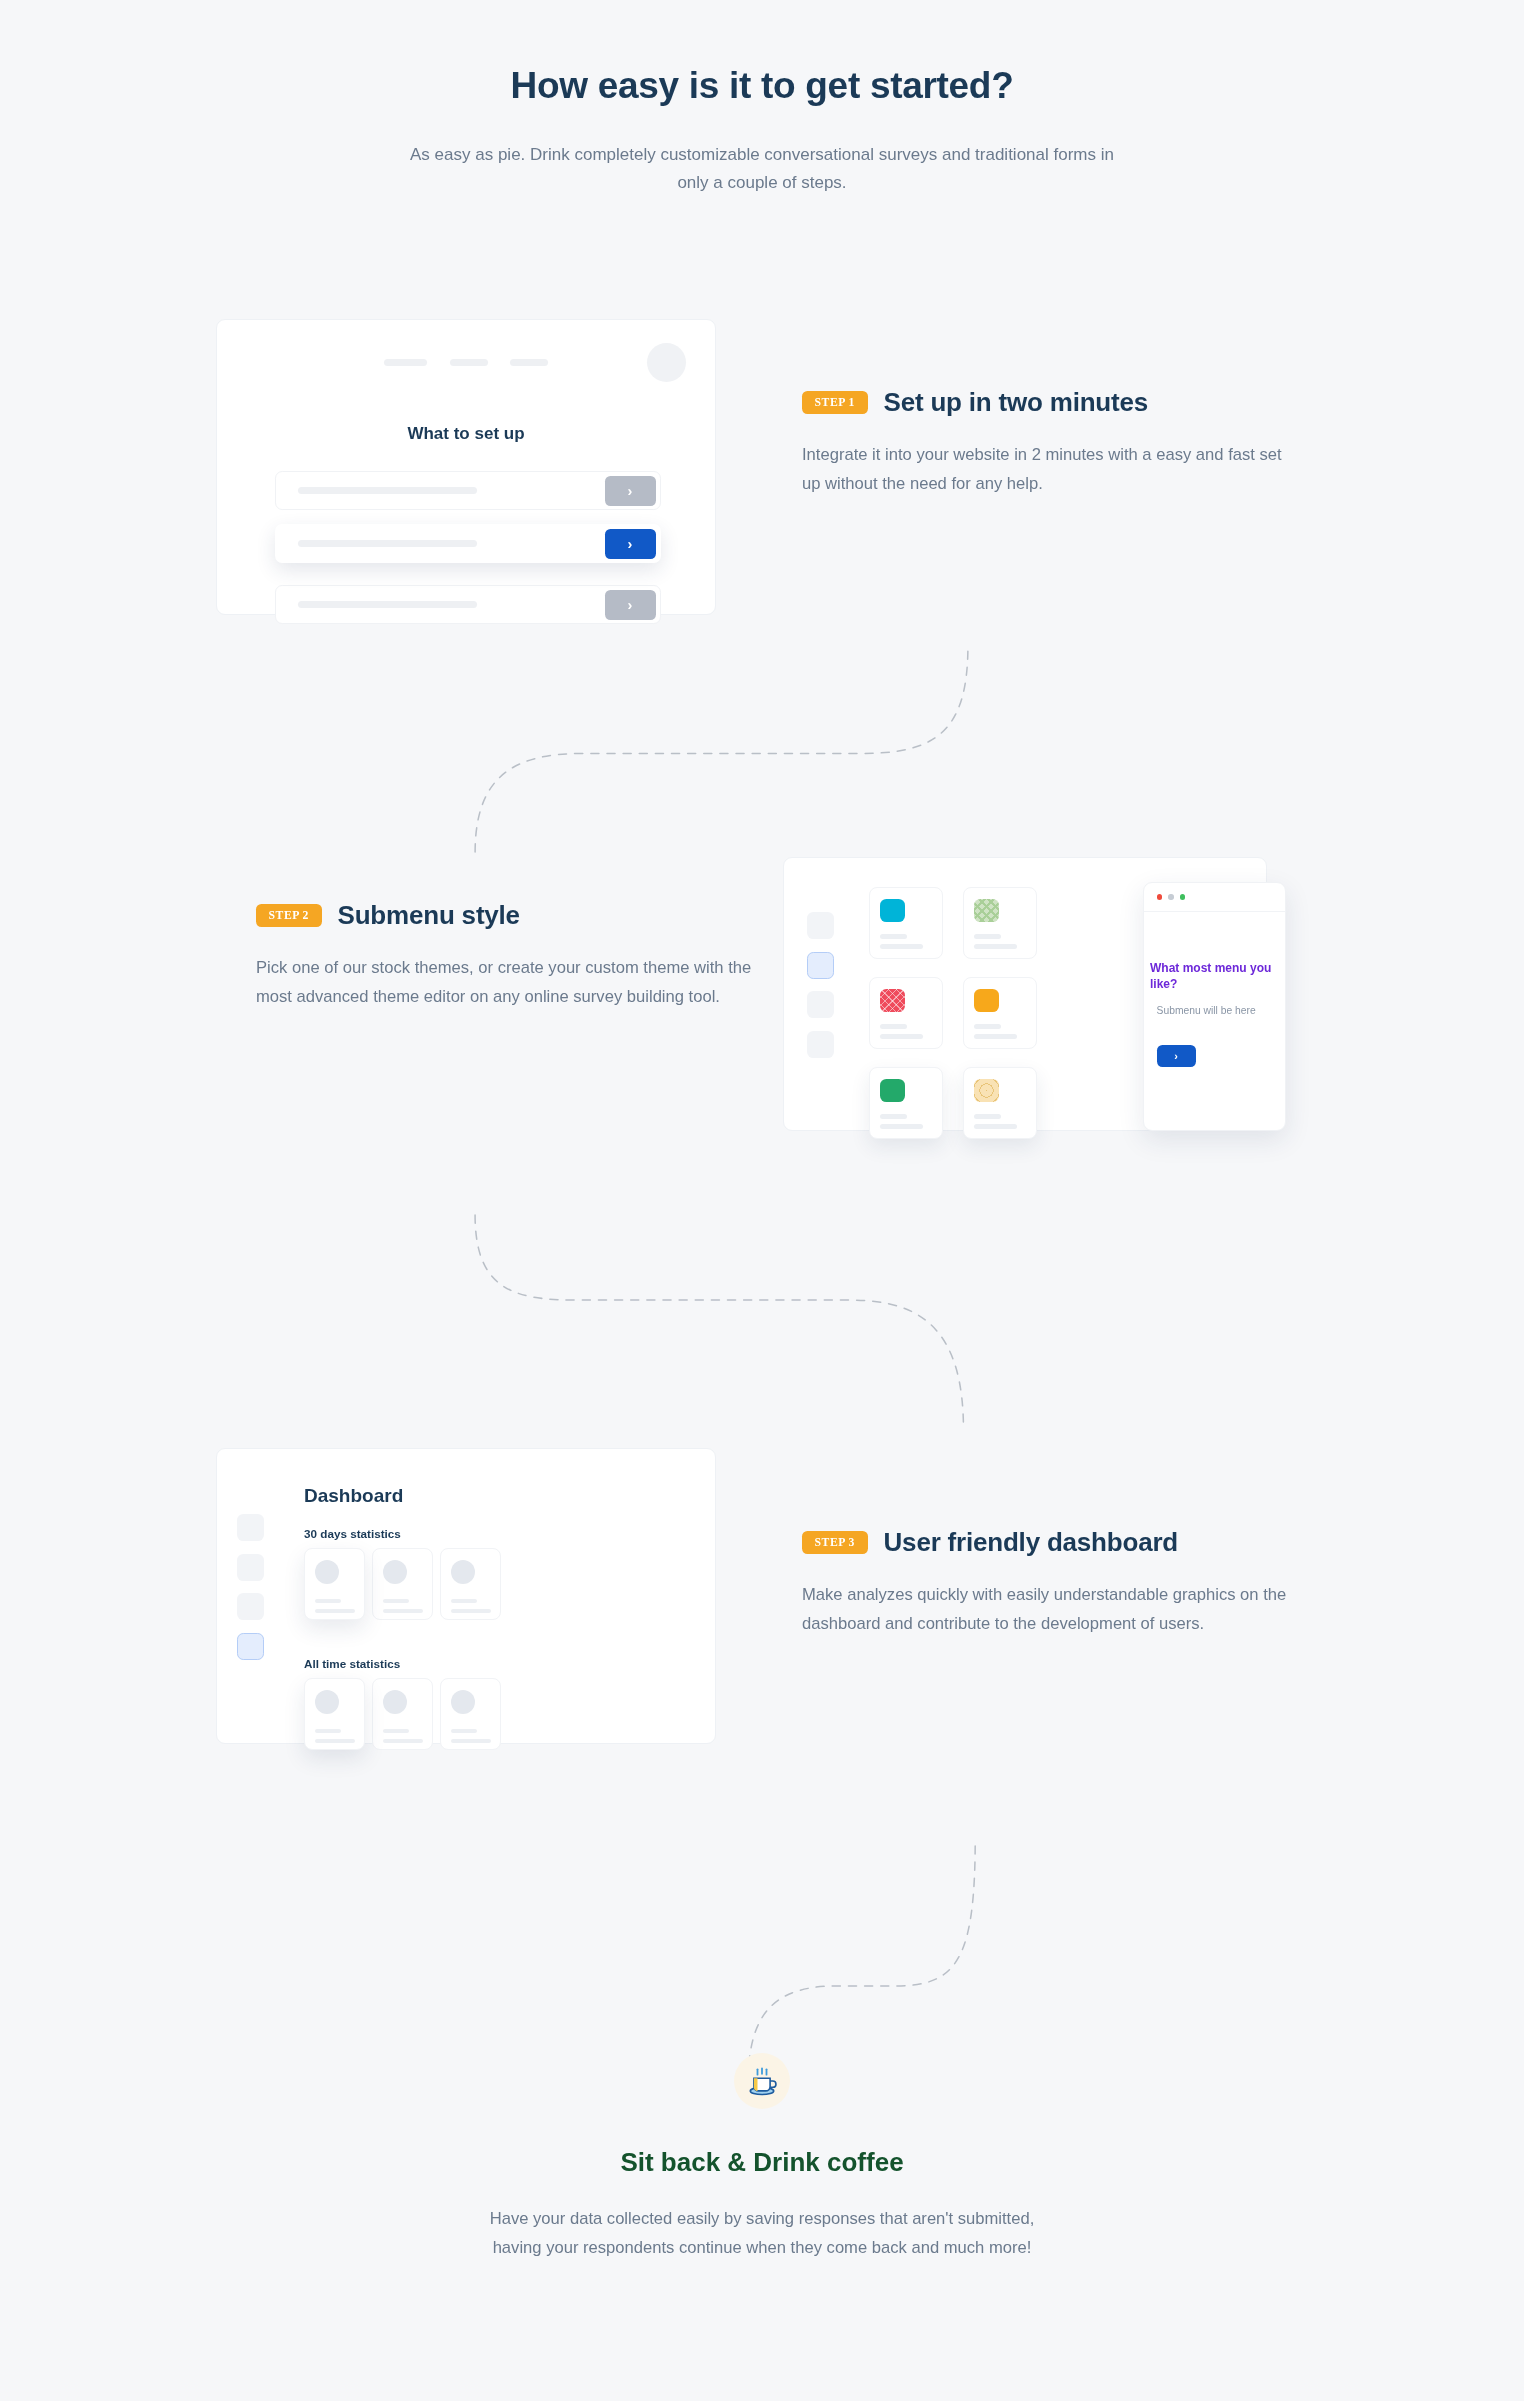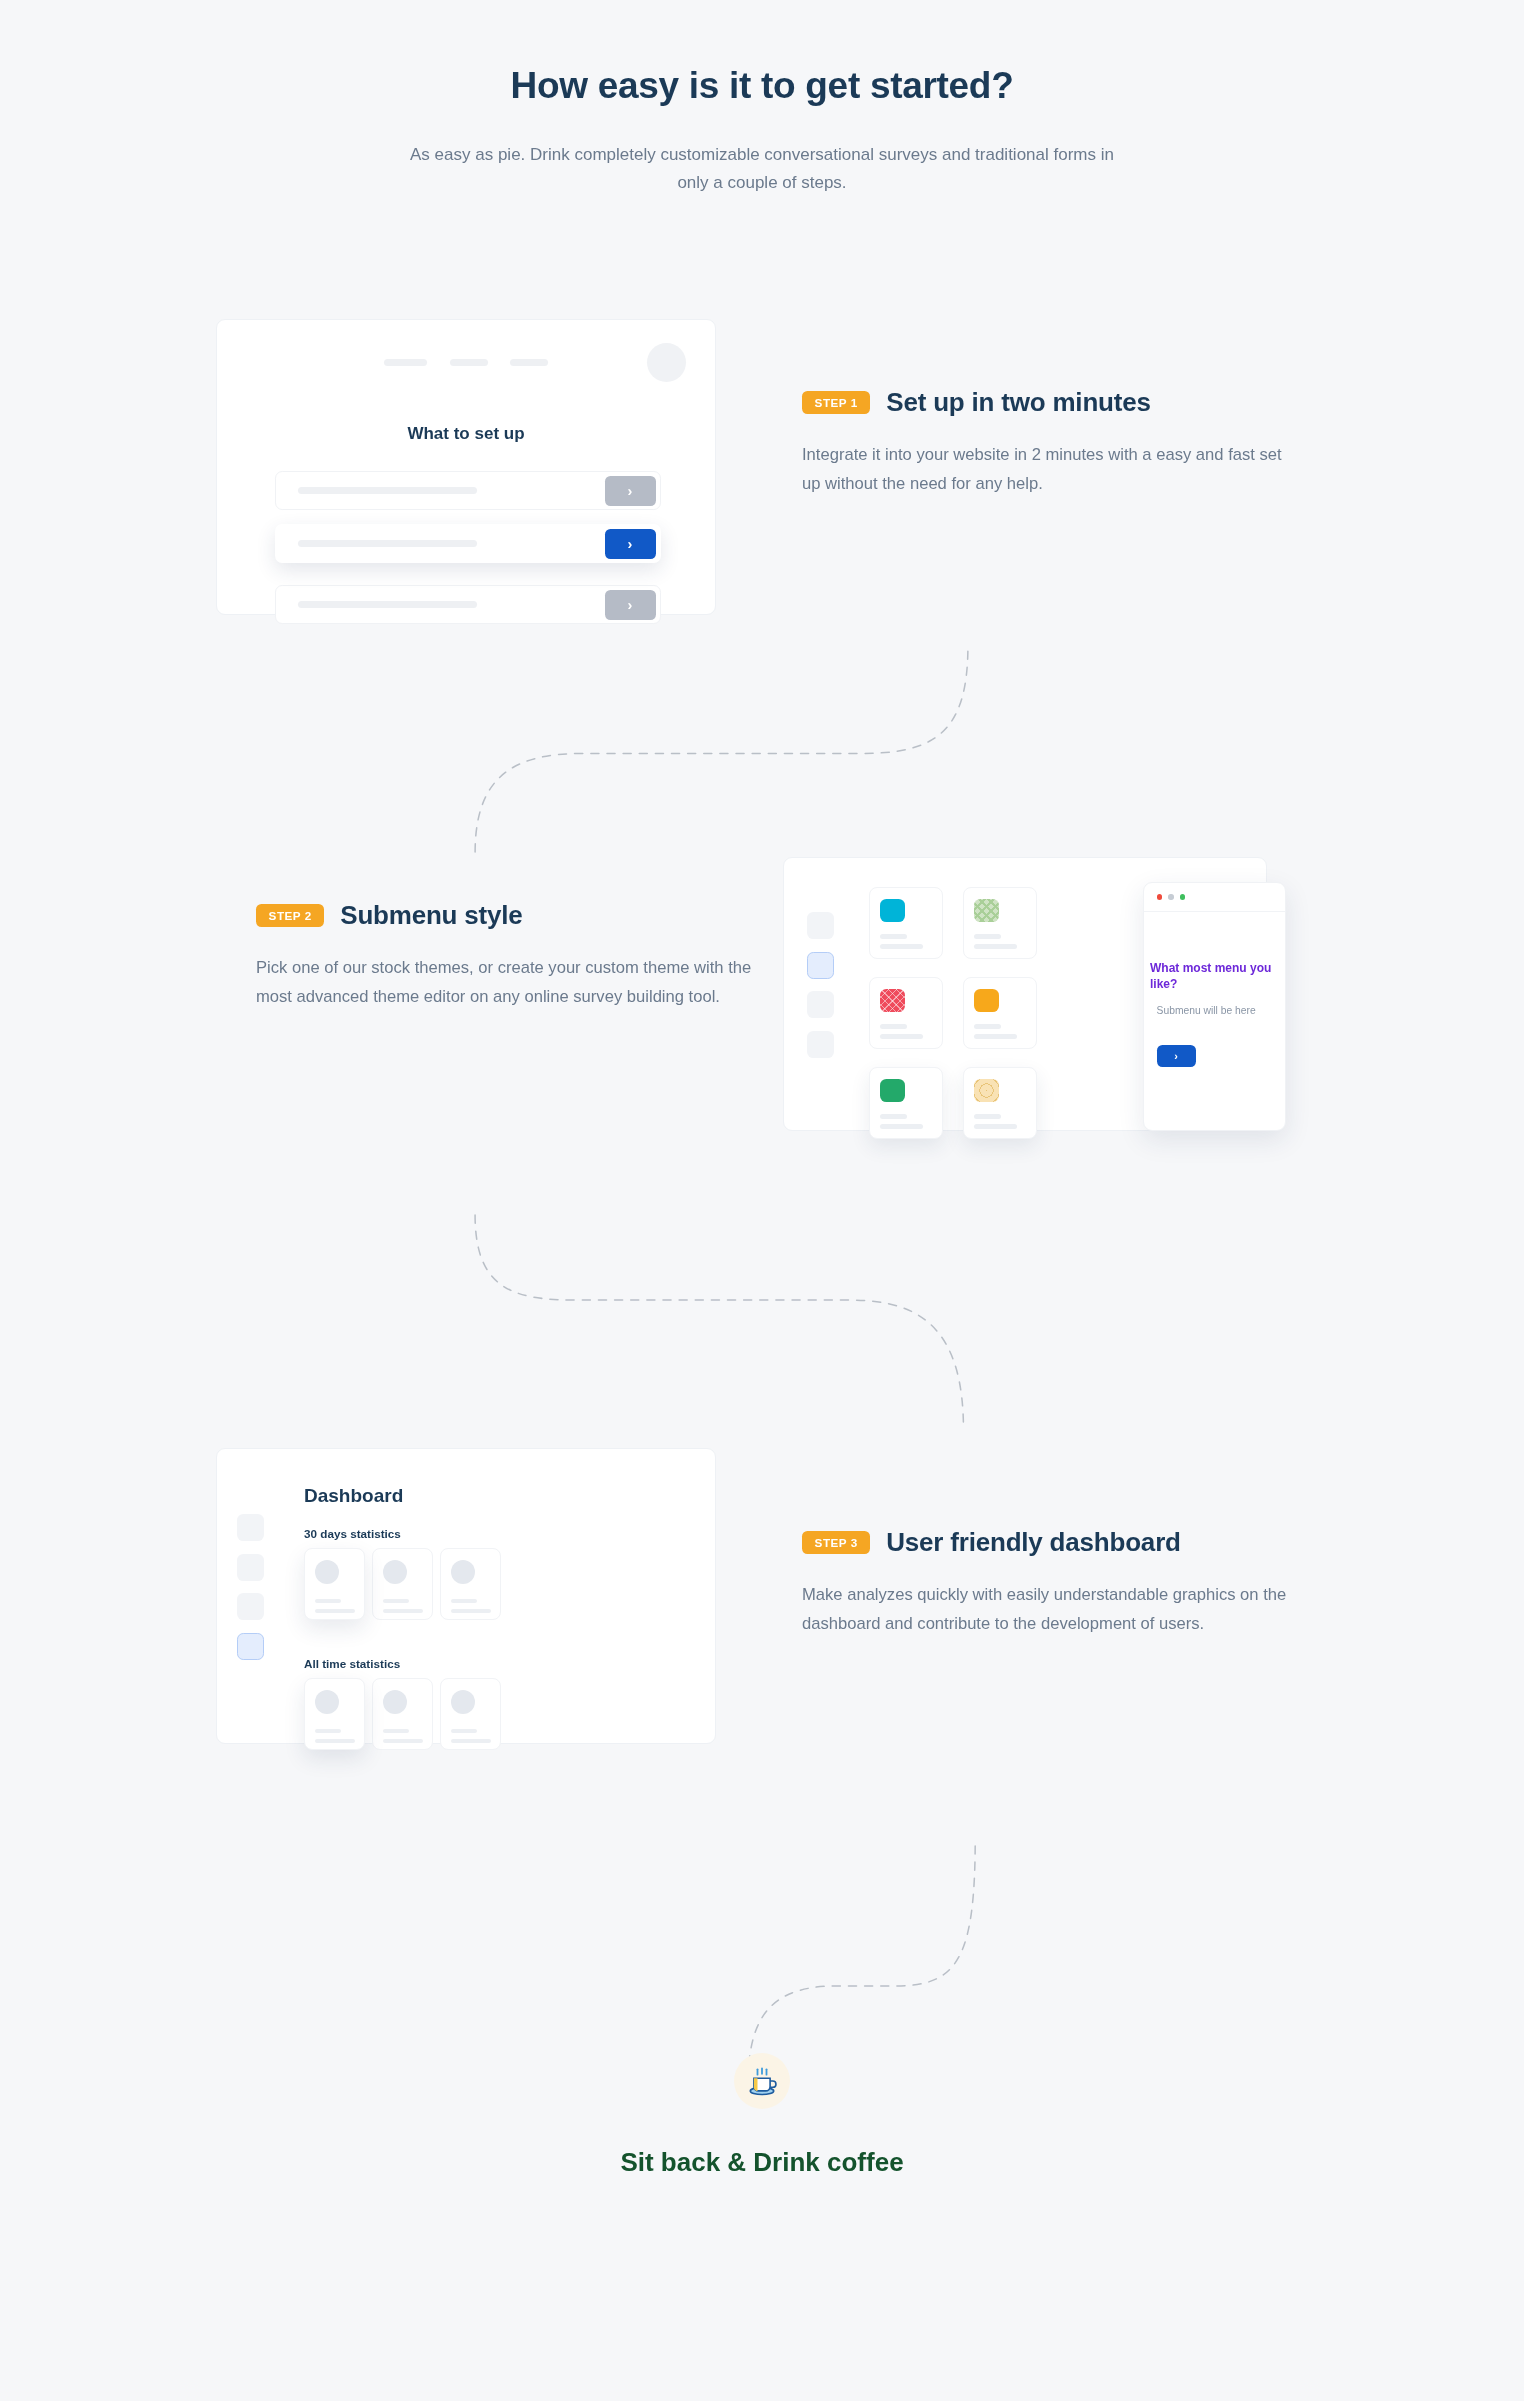--- a/index.html
+++ b/index.html
@@ -41,20 +41,21 @@
   .step-badge {
     background: #f5a623;
     color: #ffffff;
     font-size: 11.7px;
     font-weight: bold;
     letter-spacing: 0.5px;
     padding: 6.3px 12.6px 5.4px;
     border-radius: 5.4px;
     line-height: 1;
     white-space: nowrap;
+    font-family: Liberation Serif, serif;
   }
   .step-title {
     font-size: 26px;
     font-weight: bold;
     color: #1b3a57;
     letter-spacing: -0.2px;
   }
   .step-desc {
     margin-top: 23px;
     font-size: 16.6px;
@@ -399,16 +400,17 @@
           <line x1="20" y1="6" x2="20" y2="12" stroke="#3d9bdc"></line>
           <line x1="25" y1="7" x2="25" y2="13" stroke="#3d9bdc"></line>
         </g>
         <ellipse cx="20" cy="31" rx="13" ry="4" fill="#9fd0ef" stroke="#1d5b9e" stroke-width="1.8"></ellipse>
         <path d="M11 17 h18 v9 a5 5 0 0 1 -5 5 h-8 a5 5 0 0 1 -5 -5 z" fill="#ffffff" stroke="#1d5b9e" stroke-width="1.8"></path>
         <path d="M11 17 h4 v14 h-1 a4 4 0 0 1 -3 -4 z" fill="#f7c948"></path>
         <path d="M29 20 h3 a3.5 3.5 0 0 1 0 7 h-3" fill="none" stroke="#1d5b9e" stroke-width="1.8"></path>
       </svg>
     </div>
     <h2 class="footer-title">Sit back &amp; Drink coffee</h2>
+    <p class="footer-desc">Have your data collected easily by saving responses that aren't submitted, having your respondents continue when they come back and much more!</p>
   </div>
 
 </div>
 
 
 </body></html>

